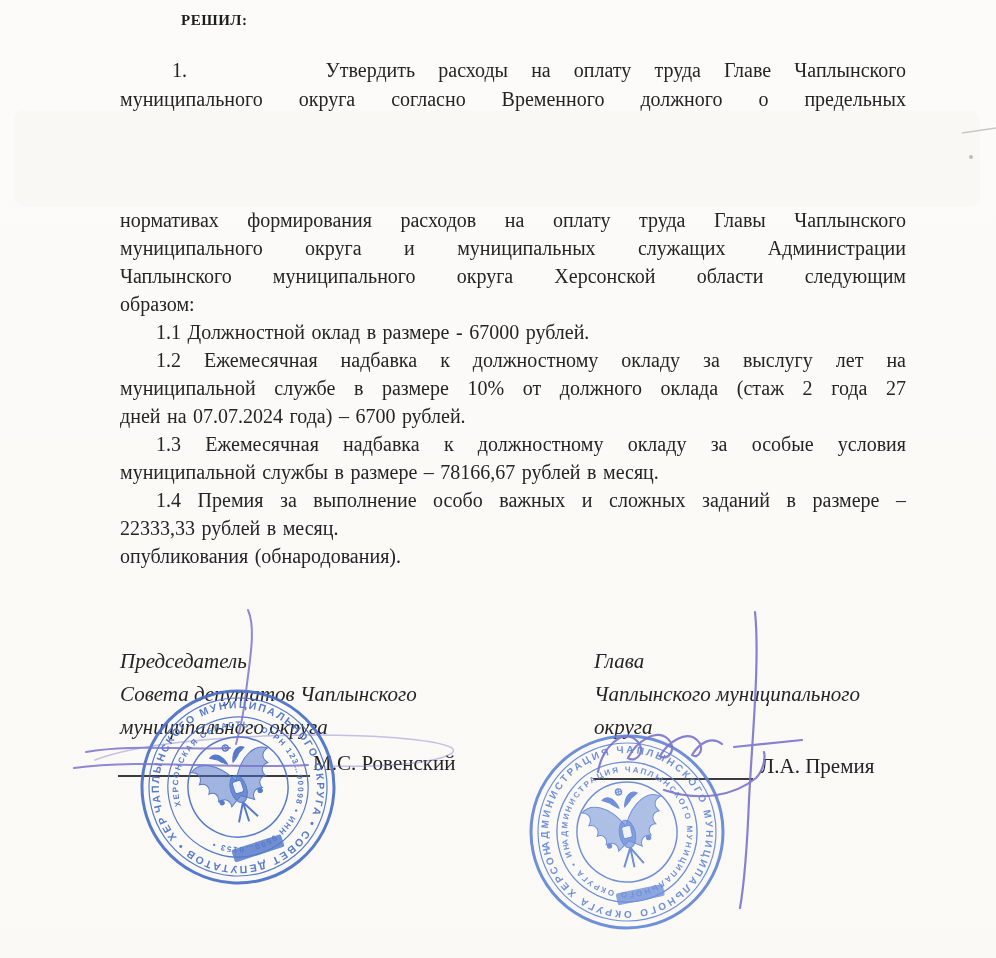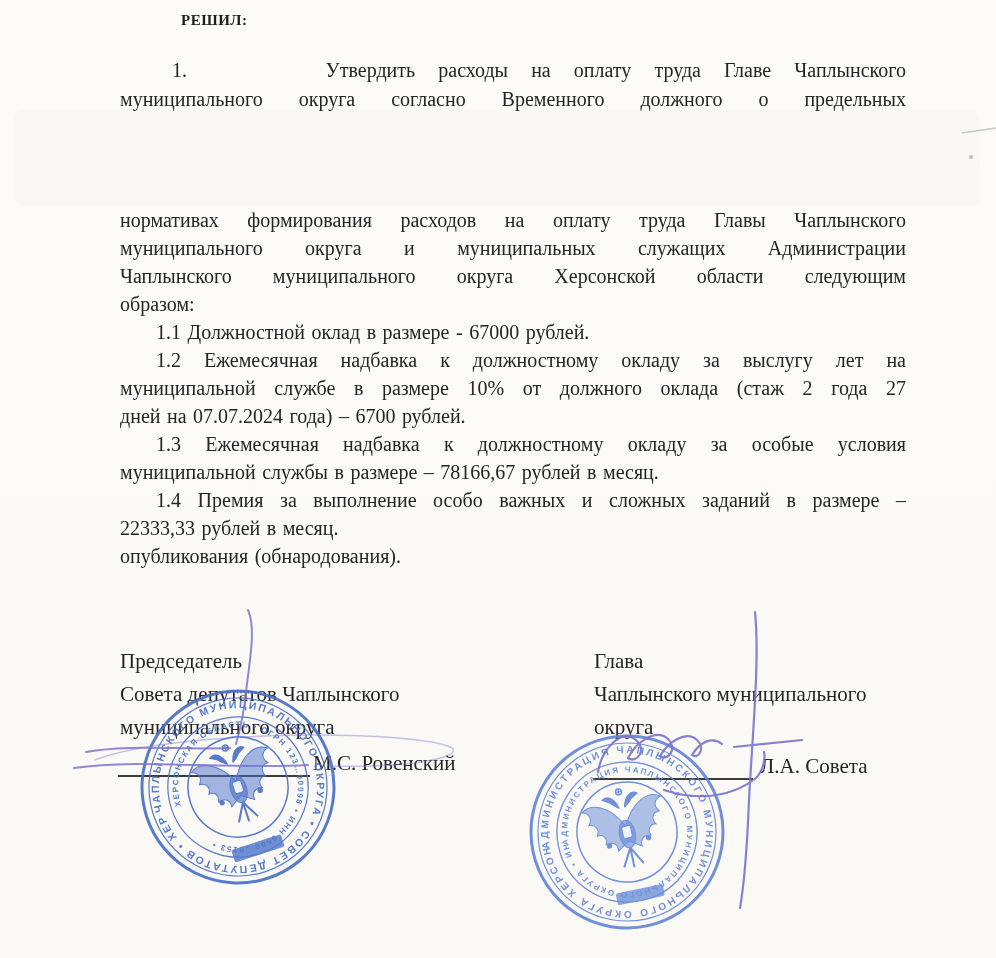--- a/index.html
+++ b/index.html
@@ -16,21 +16,21 @@
   .heading{position:absolute;left:181px;top:12px;font-size:15px;font-weight:bold;
     letter-spacing:.5px;color:#1d1d1d;}
   .block{position:absolute;left:120px;width:786px;font-size:20px;color:#242424;
     word-spacing:1.5px;}
   .blockA{top:44px;line-height:29px;}
   .blockB{top:206px;line-height:28px;}
   .ln{white-space:nowrap;}
   .ln.stretch{white-space:normal;text-align:justify;text-align-last:justify;}
   .ln.ind{padding-left:36px;}
   .ln.ind1{text-indent:52px;margin-top:12px;}
-  .sig-title{position:absolute;font-size:21px;line-height:33px;color:#242424;}
+  .sig-title{position:absolute;font-size:21px;line-height:33px;color:#242424;font-style:italic;}
   .sig-title.left{left:120px;top:645px;}
   .sig-title.right{left:594px;top:645px;}
   .sig-line{position:absolute;border-bottom:2px solid #3c3c3c;height:0;}
   .sig-line.left{left:118px;top:775px;width:192px;}
   .sig-line.right{left:593px;top:778px;width:160px;}
   .sig-name{position:absolute;font-size:21px;color:#242424;}
   .sig-name.left{left:313px;top:751px;}
   .sig-name.right{left:760px;top:754px;}
   .stamp{position:absolute;width:220px;height:220px;}
   .stamp.left{left:128px;top:677px;transform:rotate(-18deg);opacity:.92;}
@@ -74,21 +74,21 @@
   </div>
   <div class="sig-title right">
     <div>Глава</div>
     <div>Чаплынского муниципального</div>
     <div>округа</div>
   </div>
 
   <div class="sig-line left"></div>
   <div class="sig-line right"></div>
   <div class="sig-name left">М.С. Ровенский</div>
-  <div class="sig-name right">Л.А. Совета</div>
+  <div class="sig-name right">Л.А. Премия</div>
 
   <svg class="stamp left" viewBox="-110 -110 220 220">
     <defs>
       <path id="lring1" d="M -79,0 A 79,79 0 1,1 -79,0.01"></path>
       <path id="lring2" d="M -60,0 A 60,60 0 1,1 -60,0.01"></path>
     </defs>
     <g stroke="#4a70c8" fill="none">
       <circle r="96" stroke-width="3"></circle>
       <circle r="89" stroke-width="1.2"></circle>
       <circle r="70" stroke-width="1.2"></circle>

